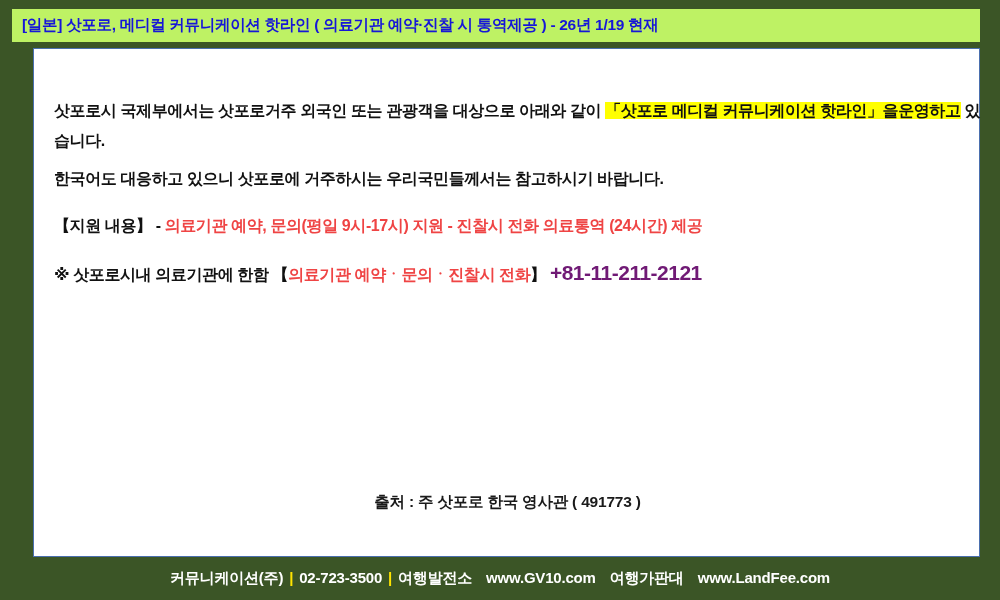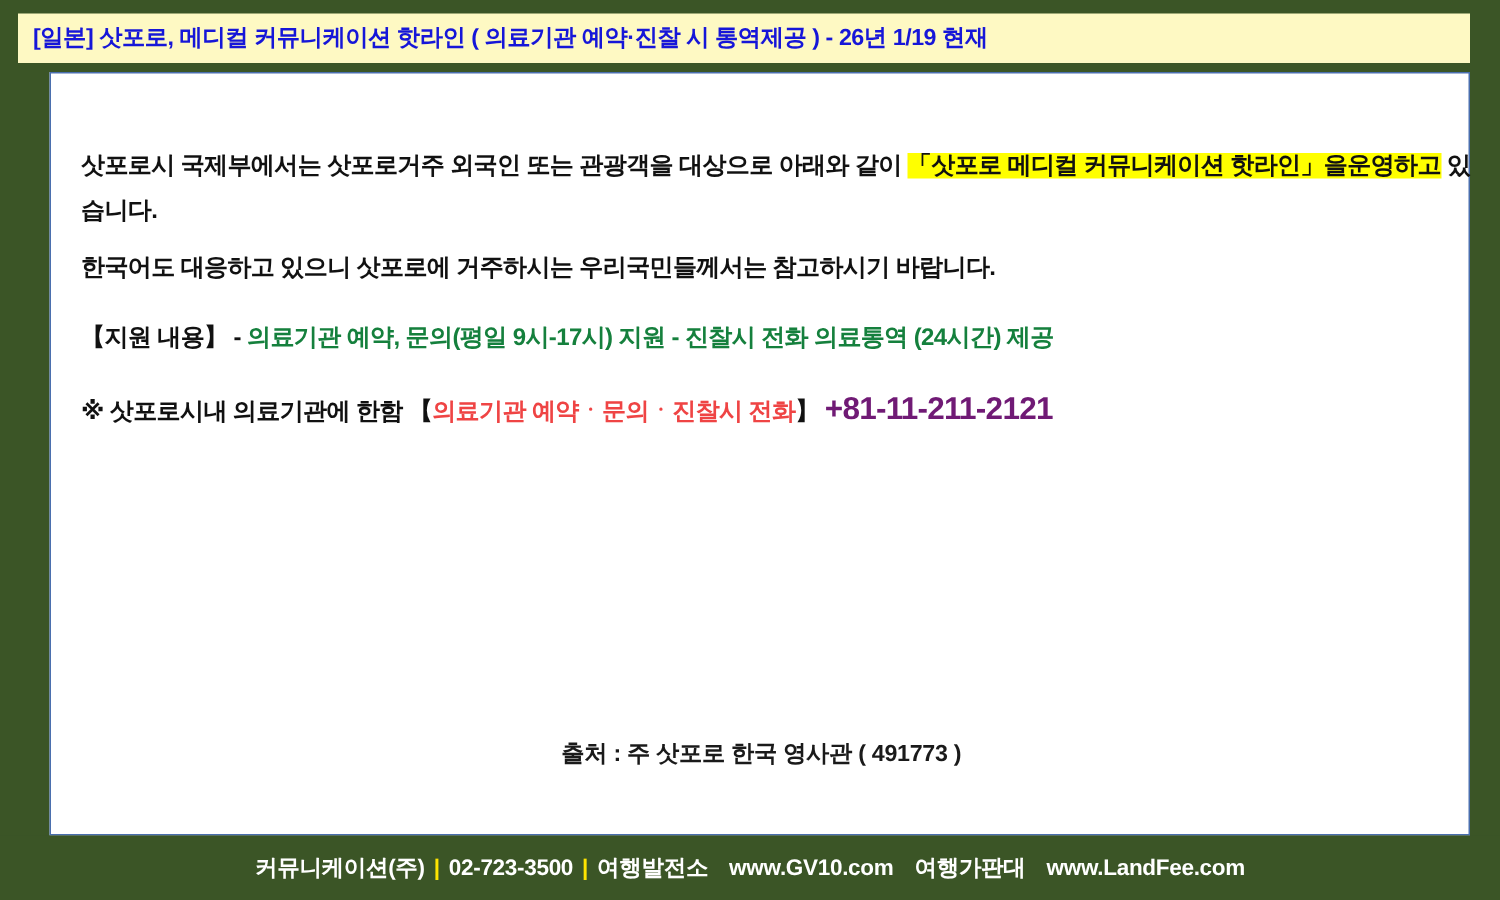--- a/index.html
+++ b/index.html
@@ -20,21 +20,21 @@
     background: #3b5526;
   }
 
   
   .title-band {
     position: absolute;
     left: 12px;
     top: 9px;
     width: 968px;
     height: 33px;
-    background: #fef9c3;
+    background: #bef264;
     display: flex;
     align-items: center;
     box-sizing: border-box;
     padding-left: 10px;
   }
   .title-text {
     color: #1616d8;
     font-size: 15.5px;
     font-weight: bold;
     letter-spacing: -0.3px;
@@ -81,21 +81,21 @@
     letter-spacing: -0.4px;
     white-space: normal;
   }
   .line.nowrap { white-space: nowrap; }
 
   .hl {
     background: #ffff00;
     color: #111111;
     font-weight: bold;
   }
-  .blue   { color: #15803d; }
+  .blue   { color: #ef4444; }
   .red    { color: #ef4444; }
   .phone  {
     color: #701a75;
     font-size: 21px;
     font-weight: bold;
     letter-spacing: -0.5px;
   }
 
   
   .source {

